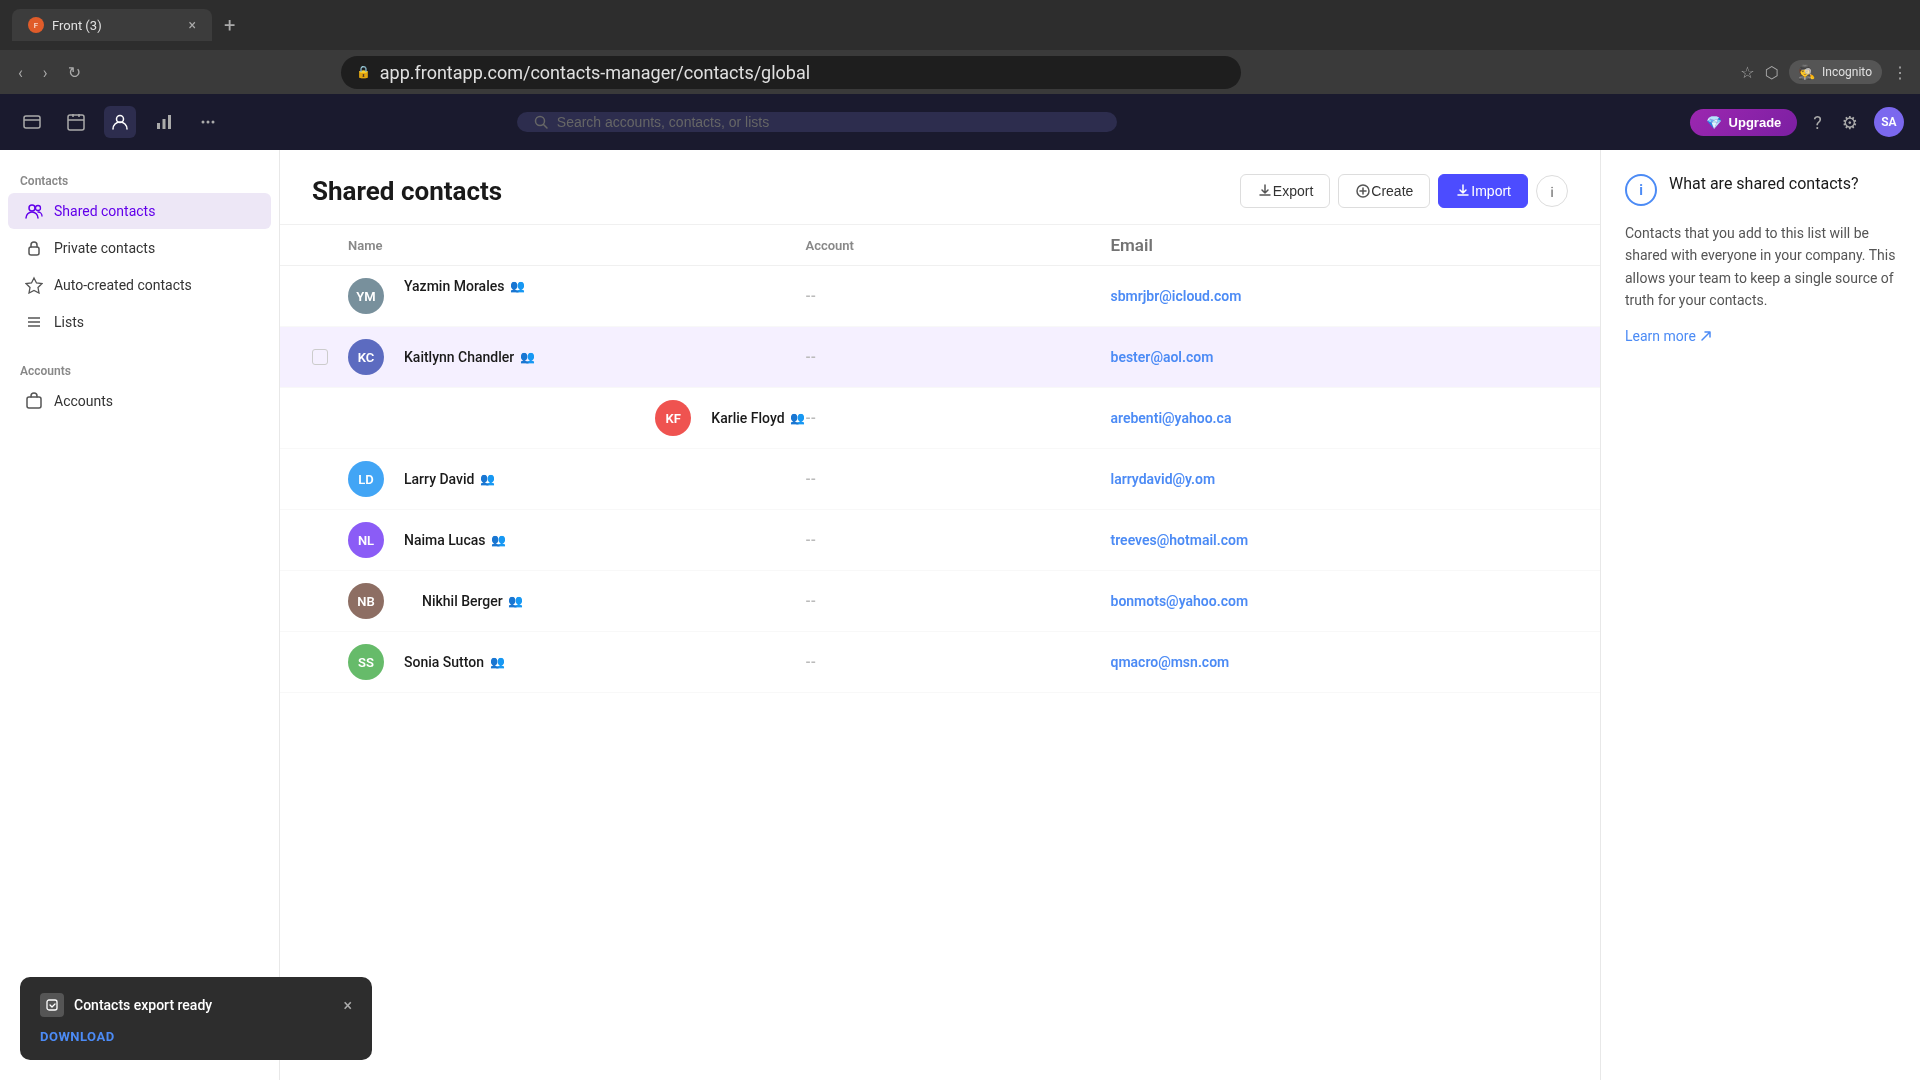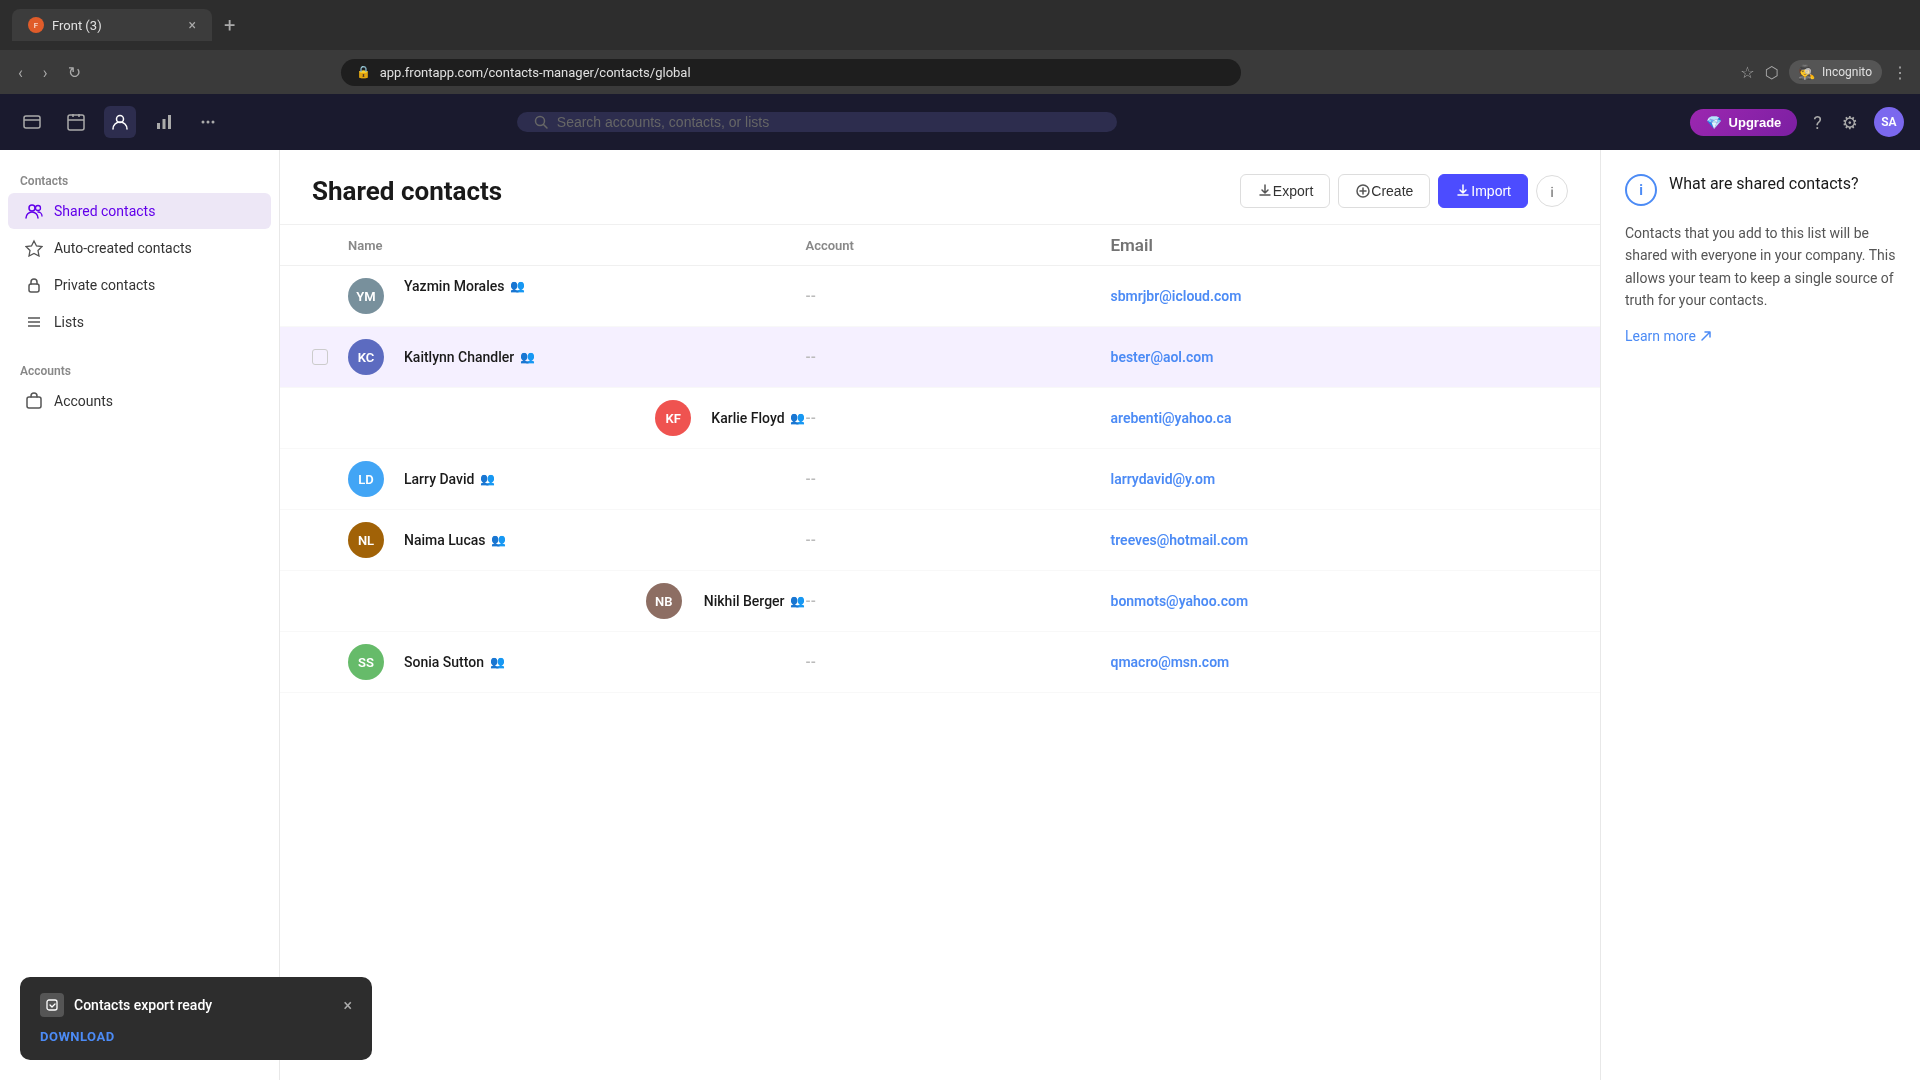--- a/index.html
+++ b/index.html
@@ -8,21 +8,21 @@
     
     .browser-chrome { background: #2d2d2d; height: 50px; display: flex; align-items: center; padding: 0 12px; gap: 8px; }
     .browser-tab { background: #3c3c3c; border-radius: 8px 8px 0 0; padding: 8px 16px; display: flex; align-items: center; gap: 8px; min-width: 200px; color: #e0e0e0; font-size: 13px; }
     .browser-tab .favicon { width: 16px; height: 16px; background: #e05c2a; border-radius: 50%; display: flex; align-items: center; justify-content: center; font-size: 8px; color: white; }
     .tab-close { margin-left: auto; color: #aaa; cursor: pointer; font-size: 14px; }
     .new-tab-btn { color: #aaa; font-size: 20px; cursor: pointer; margin-left: 4px; }
     .browser-controls { background: #3a3a3a; height: 42px; display: flex; align-items: center; padding: 0 12px; gap: 8px; }
     .nav-btn { color: #aaa; font-size: 16px; cursor: pointer; padding: 4px 6px; }
     .address-bar { flex: 1; background: #1e1e1e; border-radius: 20px; padding: 6px 16px; display: flex; align-items: center; gap: 8px; max-width: 700px; margin: 0 auto; }
     .address-bar .lock-icon { color: #4caf50; font-size: 12px; }
-    .address-bar .url { color: #e0e0e0; font-size: 13px; }
+    .address-bar .url { color: #e0e0e0; font-size: 18px; }
     .browser-actions { display: flex; align-items: center; gap: 10px; margin-left: auto; }
     .browser-action-btn { color: #aaa; font-size: 16px; cursor: pointer; }
     .incognito-btn { background: #555; border-radius: 12px; padding: 4px 10px; color: #e0e0e0; font-size: 12px; display: flex; align-items: center; gap: 6px; }
 
     
     .app { display: flex; flex-direction: column; height: calc(1080px - 92px); background: #fff; }
     .app-header { background: #1a1a2e; height: 56px; display: flex; align-items: center; padding: 0 16px; gap: 12px; }
     .app-icon { width: 32px; height: 32px; border-radius: 6px; display: flex; align-items: center; justify-content: center; color: white; font-size: 14px; cursor: pointer; }
     .app-icon.active { background: #2d2d4e; }
     .app-search { flex: 1; max-width: 600px; margin: 0 auto; background: #2d2d4e; border-radius: 20px; display: flex; align-items: center; padding: 2px 16px; gap: 8px; }
@@ -187,34 +187,34 @@
               <path d="M1 16c0-3.314 2.686-6 6-6s6 2.686 6 6" stroke="#6200ea" stroke-width="1.5" stroke-linecap="round"></path>
               <path d="M13 10c2.21 0 4 1.79 4 4" stroke="#6200ea" stroke-width="1.3" stroke-linecap="round"></path>
             </svg>
         </div>
         <span>Shared contacts</span>
       </div>
 
       <div class="sidebar-item">
         <div class="item-icon">
           <svg width="18" height="18" viewBox="0 0 18 18" fill="none">
-              <polygon points="9,2 11.5,7 17,7.5 13,11.5 14,17 9,14.5 4,17 5,11.5 1,7.5 6.5,7" stroke="#555" stroke-width="1.3" fill="none"></polygon>
+              <rect x="4" y="8" width="10" height="8" rx="2" stroke="#555" stroke-width="1.5"></rect>
+              <path d="M6 8V6a3 3 0 016 0v2" stroke="#555" stroke-width="1.5" stroke-linecap="round"></path>
             </svg>
         </div>
-        <span>Auto-created contacts</span>
+        <span>Private contacts</span>
       </div>
 
       <div class="sidebar-item">
         <div class="item-icon">
           <svg width="18" height="18" viewBox="0 0 18 18" fill="none">
-              <rect x="4" y="8" width="10" height="8" rx="2" stroke="#555" stroke-width="1.5"></rect>
-              <path d="M6 8V6a3 3 0 016 0v2" stroke="#555" stroke-width="1.5" stroke-linecap="round"></path>
+              <polygon points="9,2 11.5,7 17,7.5 13,11.5 14,17 9,14.5 4,17 5,11.5 1,7.5 6.5,7" stroke="#555" stroke-width="1.3" fill="none"></polygon>
             </svg>
         </div>
-        <span>Private contacts</span>
+        <span>Auto-created contacts</span>
       </div>
 
       <div class="sidebar-item">
         <div class="item-icon">
           <svg width="18" height="18" viewBox="0 0 18 18" fill="none">
               <line x1="3" y1="5" x2="15" y2="5" stroke="#555" stroke-width="1.5"></line>
               <line x1="3" y1="9" x2="15" y2="9" stroke="#555" stroke-width="1.5"></line>
               <line x1="3" y1="13" x2="15" y2="13" stroke="#555" stroke-width="1.5"></line>
             </svg>
         </div>
@@ -328,35 +328,35 @@
             </div>
           </div>
           <div class="col-account contact-account">--</div>
           <div class="col-email contact-email">larrydavid@y.om</div>
         </div>
 
         <div class="table-row">
           <div class="row-checkbox-spacer"></div>
           <div class="col-name">
             <div style="display:flex;align-items:center;gap:10px;">
-              <div class="contact-avatar" style="background:#a16207;">NL</div>
+              <div class="contact-avatar" style="background:#8b5cf6;">NL</div>
               <span class="contact-name">
                 Naima Lucas
                 <span class="contact-icon">👥</span>
               </span>
             </div>
           </div>
           <div class="col-account contact-account">--</div>
           <div class="col-email contact-email">treeves@hotmail.com</div>
         </div>
 
         <div class="table-row">
           <div class="row-checkbox-spacer"></div>
           <div class="col-name">
-            <div style="display:flex;align-items:center;gap:12px;justify-content:flex-end;">
+            <div style="display:flex;align-items:center;gap:28px;">
               <div class="contact-avatar" style="background:#8d6e63;">NB</div>
               <span class="contact-name">
                 Nikhil Berger
                 <span class="contact-icon">👥</span>
               </span>
             </div>
           </div>
           <div class="col-account contact-account">--</div>
           <div class="col-email contact-email">bonmots@yahoo.com</div>
         </div>

